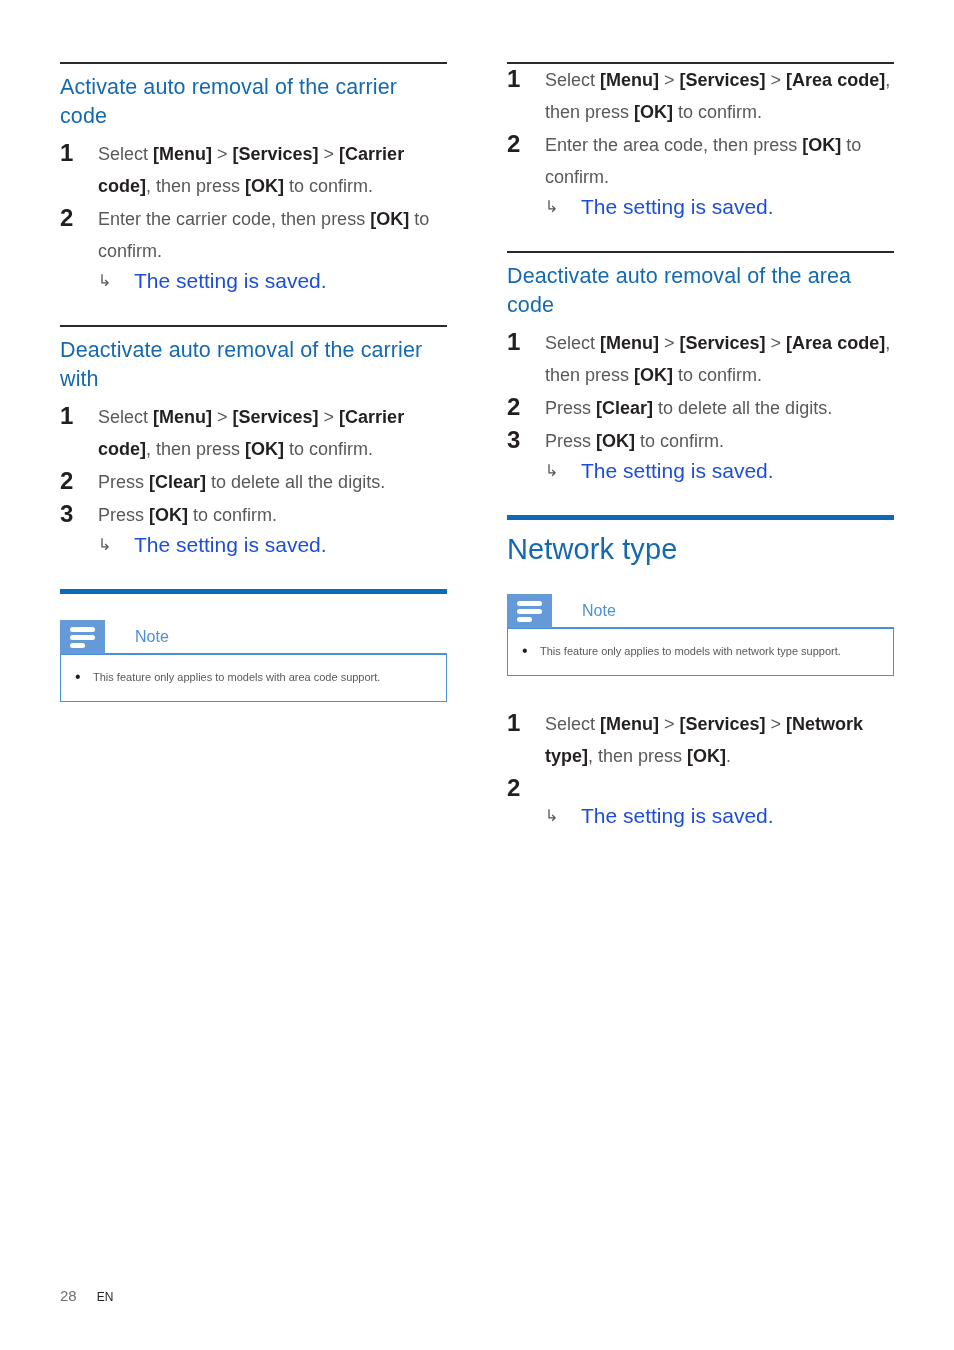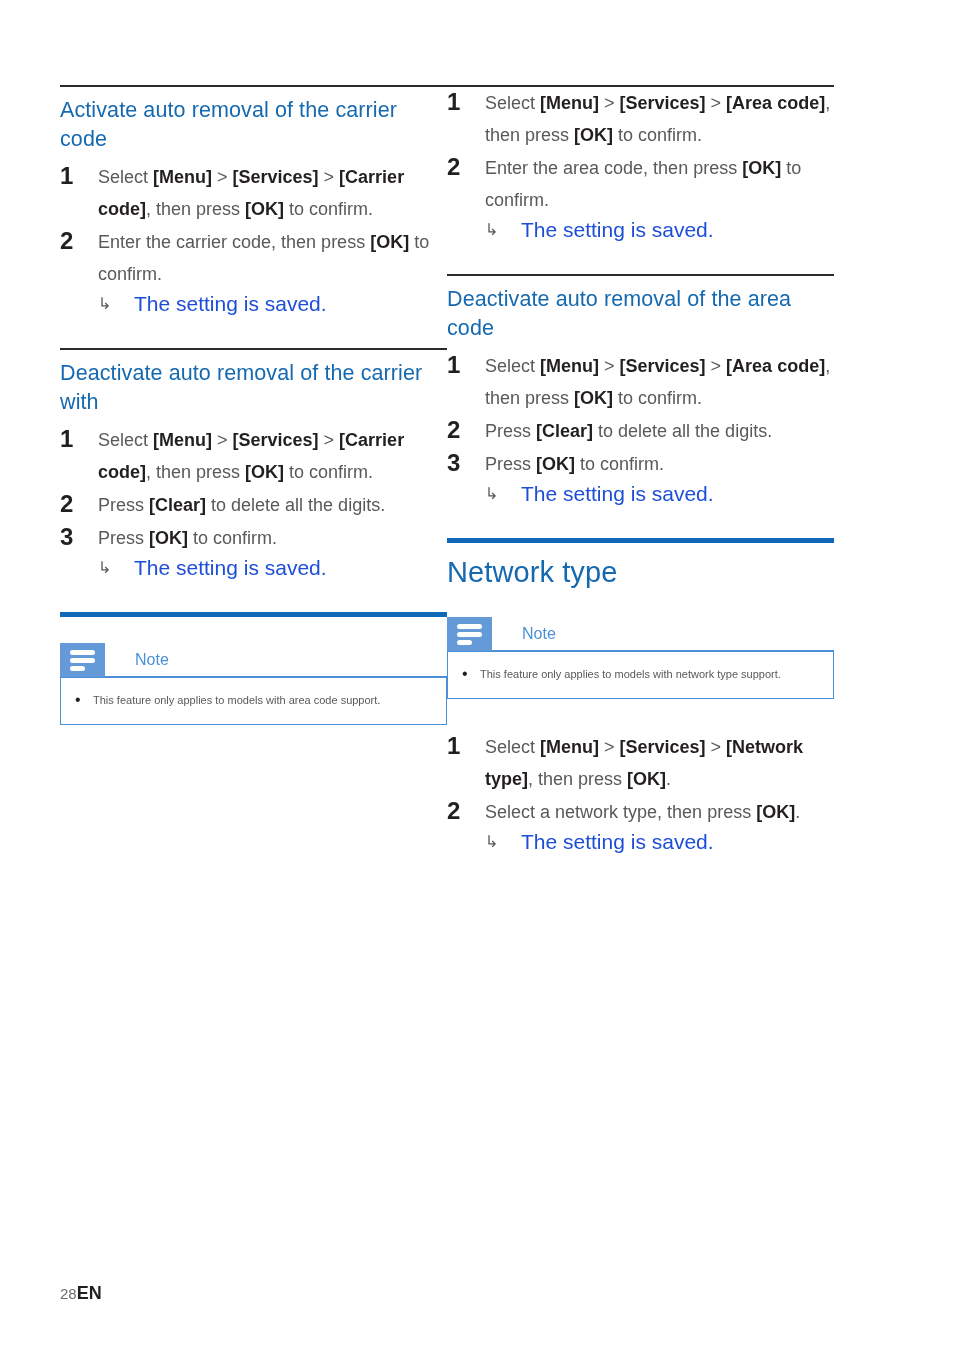--- a/index.html
+++ b/index.html
@@ -20,21 +20,21 @@
     left: 0; top: 0;
     width: 954px;
     height: 1350px;
   }
   .columns {
     position: absolute;
     left: 60px;
     top: 62px;
     width: 834px;
     display: flex;
-    margin-top: 23px;
+    gap: 60px;
   }
   .col {
     width: 387px;
   }
 
   
   .rule-thin {
     height: 2px;
     background: #2a2a2a;
     width: 100%;
@@ -176,29 +176,30 @@
   }
   .section-gap { height: 32px; }
 
   
   .footer {
     position: absolute;
     left: 60px;
     bottom: 46px;
     display: flex;
     align-items: baseline;
+    gap: 20px;
     text-align: center;
   }
   .footer .pg {
     font-size: 15px;
     color: #6d6e70;
   }
   .footer .lang {
-    font-size: 18px;
-    font-weight: bold;
+    font-size: 12px;
+    font-weight: normal;
     color: #231f20;
   }
 </style>
 </head>
 <body>
 
 <div class="page">
   <div class="columns">
     <div class="col" id="col-left">
         <div class="rule-thin"></div>
@@ -315,21 +316,20 @@
           </div>
         </div>
         <div class="section-gap"></div>
         <ul class="steps">
           <li class="step">
             <div class="step-num">1</div>
             <div class="step-body">Select <b>[Menu]</b> &gt; <b>[Services]</b> &gt; <b>[Network type]</b>, then press <b>[OK]</b>.</div>
           </li>
           <li class="step">
             <div class="step-num">2</div>
-            <div class="step-body">Select a network type, then press <b>[OK]</b>.</div>
           </li>
           <li class="result">
             <span class="result-arrow">↳</span>
             <span class="result-text">The setting is saved.</span>
           </li>
         </ul>
         <div class="section-gap"></div>
       </div>
   </div>
 

